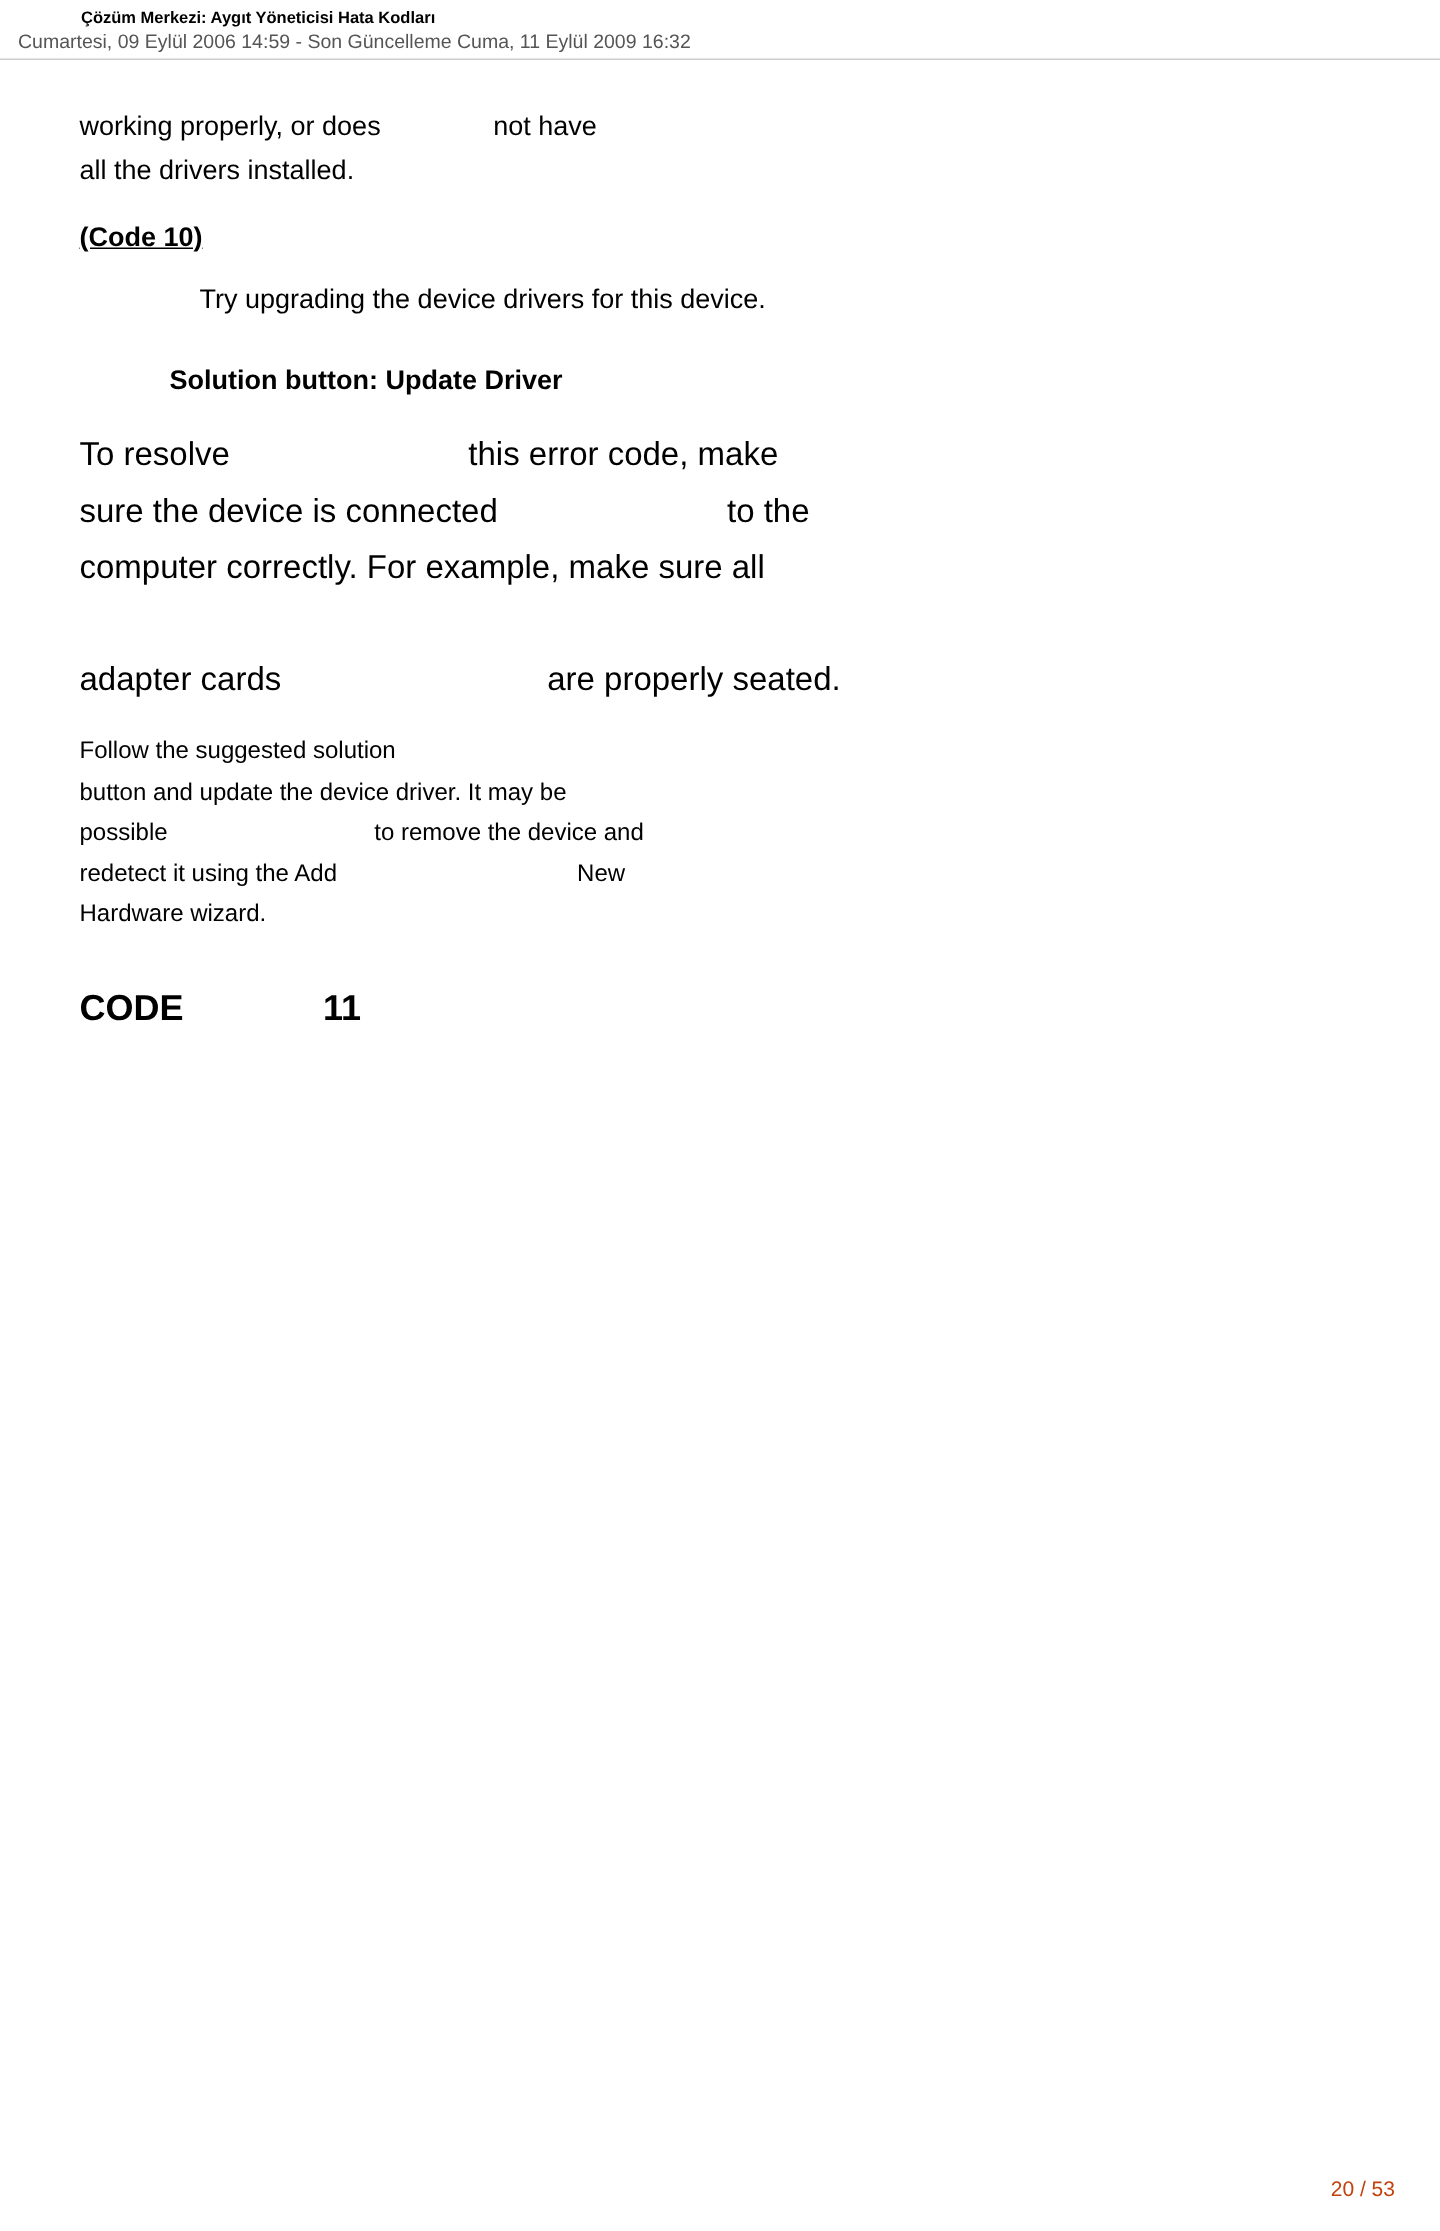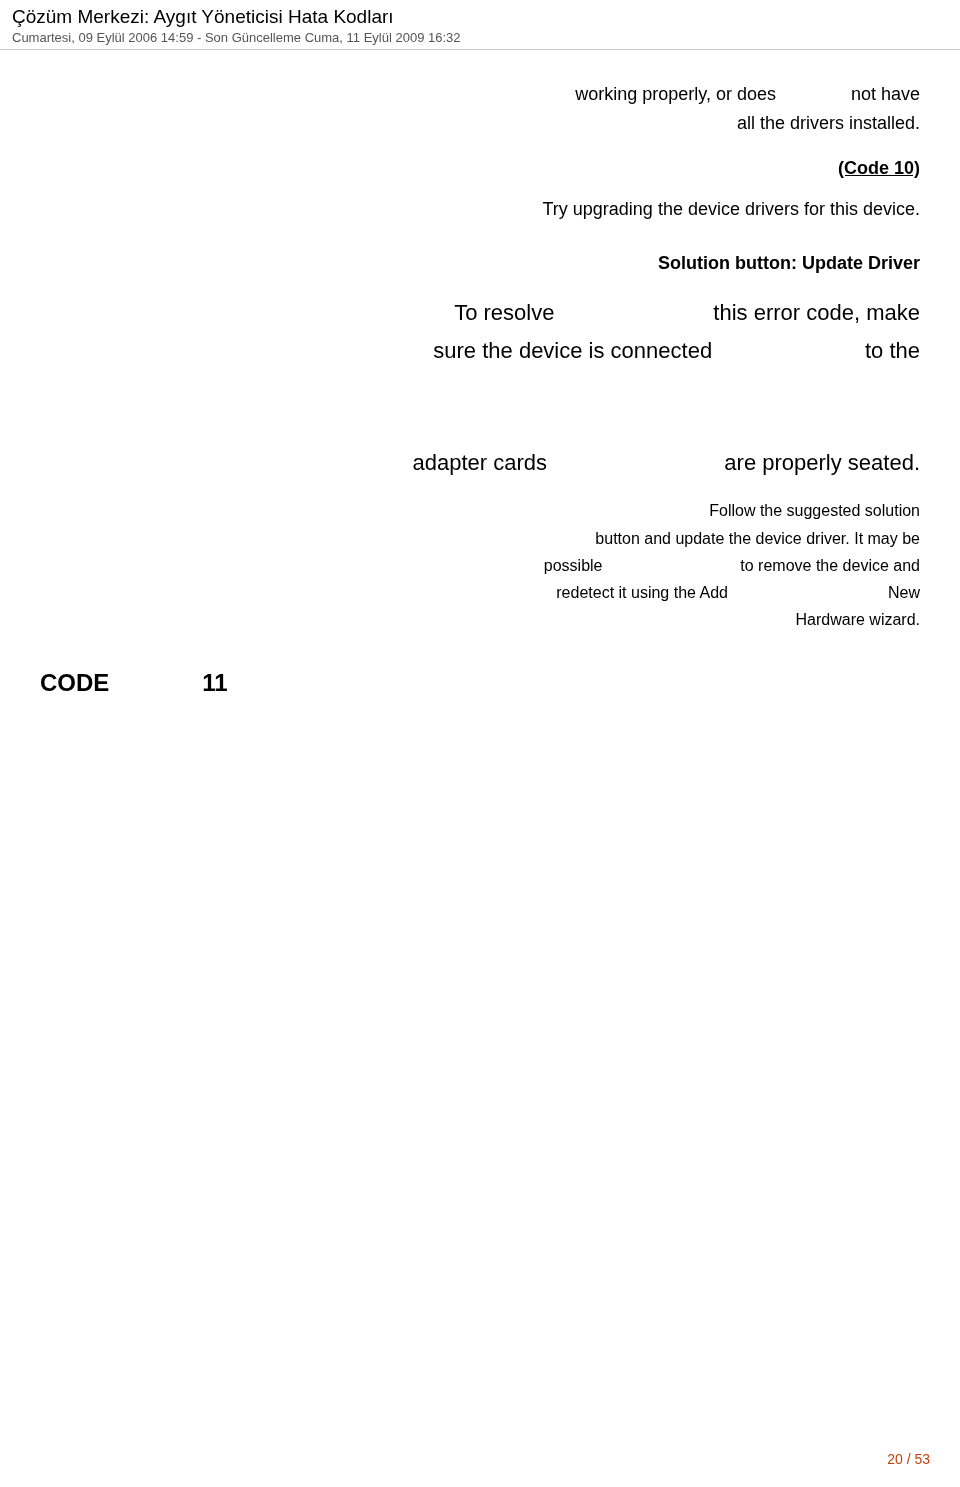--- a/index.html
+++ b/index.html
@@ -18,36 +18,36 @@
       position: relative;
     }
 
     .header {
       border-bottom: 1px solid #cccccc;
       padding: 6px 12px 4px 12px;
       background: #ffffff;
     }
 
     .header-title {
-      font-size: 19px;
-      font-weight: normal;
+      font-size: 11px;
+      font-weight: bold;
       color: #000000;
       display: block;
+      margin-left: 42px;
     }
 
     .header-subtitle {
       font-size: 13px;
       color: #555555;
       display: block;
       margin-top: 2px;
     }
 
     .main-content {
-      padding: 30px 40px 60px 40px;
-      text-align: right;
+      padding: 30px 40px 60px 53px;
     }
 
     .intro-text {
       font-size: 18px;
       line-height: 1.6;
       margin-bottom: 20px;
     }
 
     .code10-section {
       margin-top: 10px;
@@ -57,21 +57,21 @@
     .code10-title {
       font-size: 18px;
       font-weight: bold;
       margin-bottom: 16px;
       text-decoration: underline;
     }
 
     .code10-try {
       font-size: 18px;
       line-height: 1.6;
-      margin-left: 100px;
+      margin-left: 80px;
       margin-bottom: 30px;
     }
 
     .solution-section {
       margin-top: 10px;
       margin-left: 60px;
       margin-bottom: 20px;
     }
 
     .solution-label {
@@ -146,20 +146,21 @@
 
   <div class="resolve-text">
     <span>To resolve</span>
     &nbsp;&nbsp;&nbsp;&nbsp;&nbsp;&nbsp;&nbsp;&nbsp;&nbsp;&nbsp;&nbsp;&nbsp;&nbsp;&nbsp;&nbsp;&nbsp;&nbsp;&nbsp;&nbsp;&nbsp;&nbsp;&nbsp;&nbsp;&nbsp;
     <span>this error code, make</span>
     <br>
     <span>sure the device is connected</span>
     &nbsp;&nbsp;&nbsp;&nbsp;&nbsp;&nbsp;&nbsp;&nbsp;&nbsp;&nbsp;&nbsp;&nbsp;&nbsp;&nbsp;&nbsp;&nbsp;&nbsp;&nbsp;&nbsp;&nbsp;&nbsp;&nbsp;&nbsp;
     <span>to the</span>
     <br>
+    <span>computer correctly. For example, make sure all</span>
     <br>
     &nbsp;&nbsp;&nbsp;&nbsp;&nbsp;&nbsp;&nbsp;&nbsp;
     <br>
     <span>adapter cards</span>
     &nbsp;&nbsp;&nbsp;&nbsp;&nbsp;&nbsp;&nbsp;&nbsp;&nbsp;&nbsp;&nbsp;&nbsp;&nbsp;&nbsp;&nbsp;&nbsp;&nbsp;&nbsp;&nbsp;&nbsp;&nbsp;&nbsp;&nbsp;&nbsp;&nbsp;&nbsp;&nbsp;
     <span>are properly seated.</span>
   </div>
 
   <div class="follow-text">
     <span>Follow the suggested solution</span>

